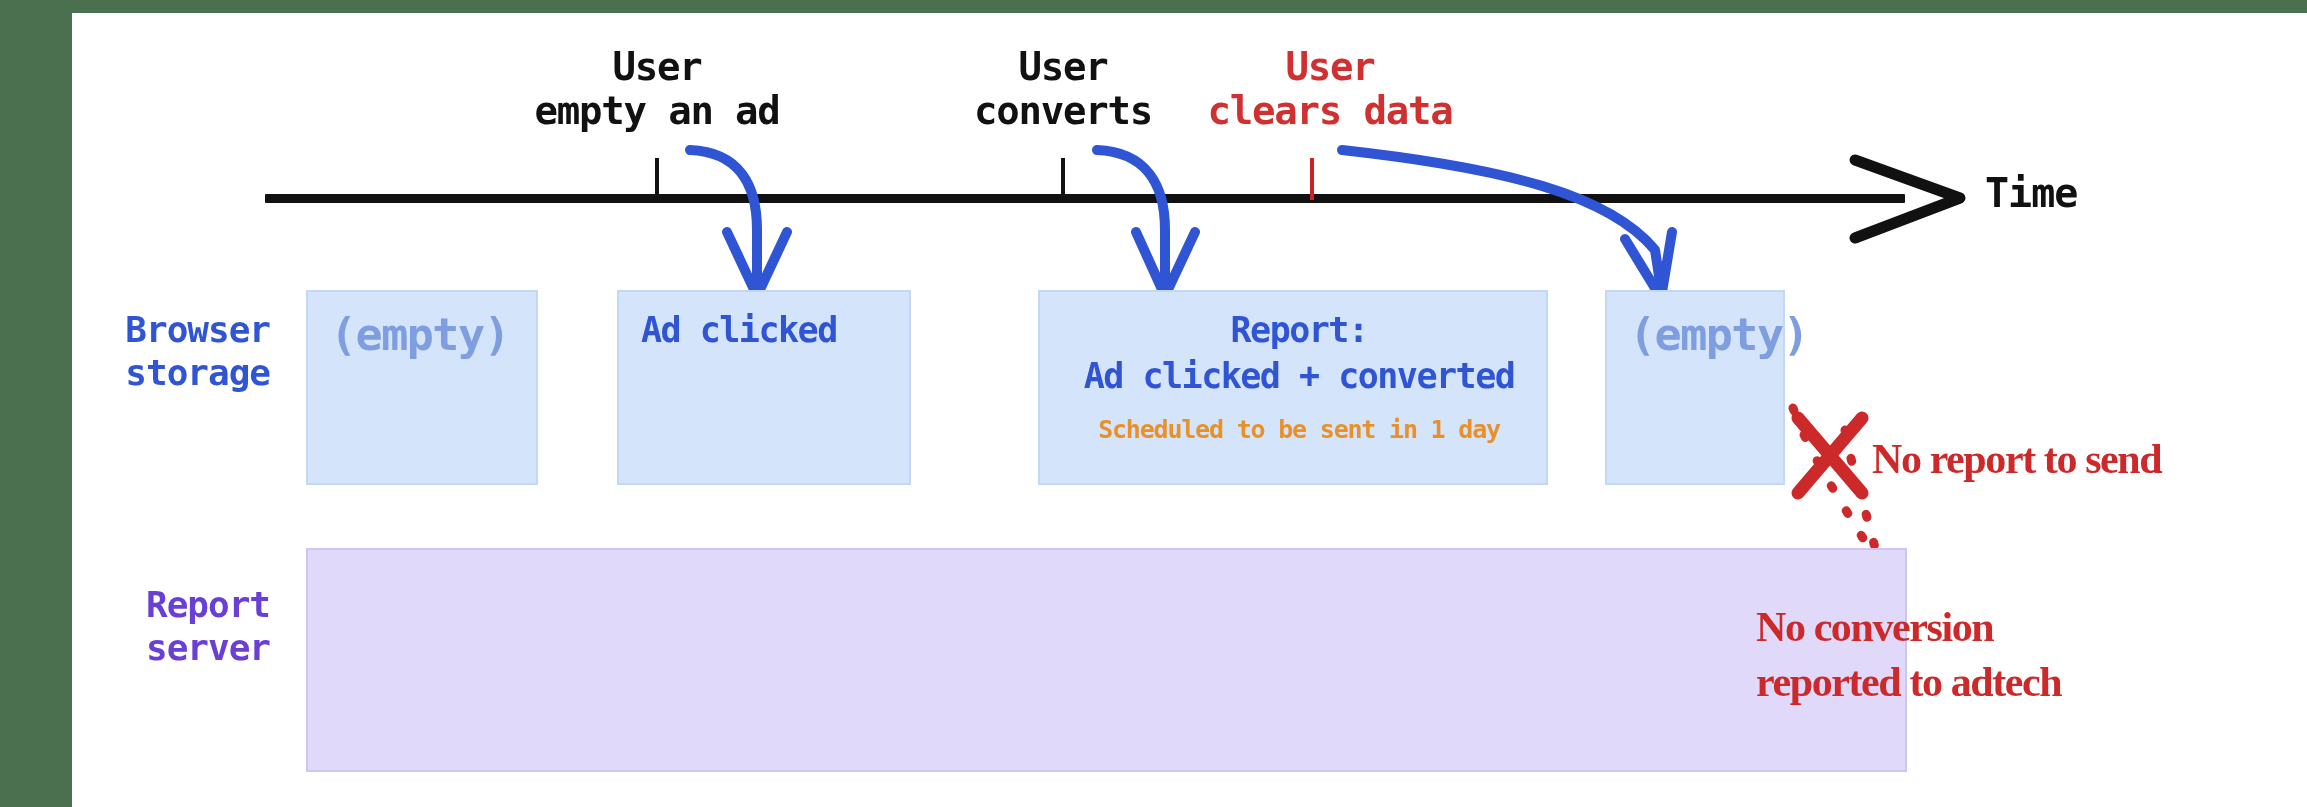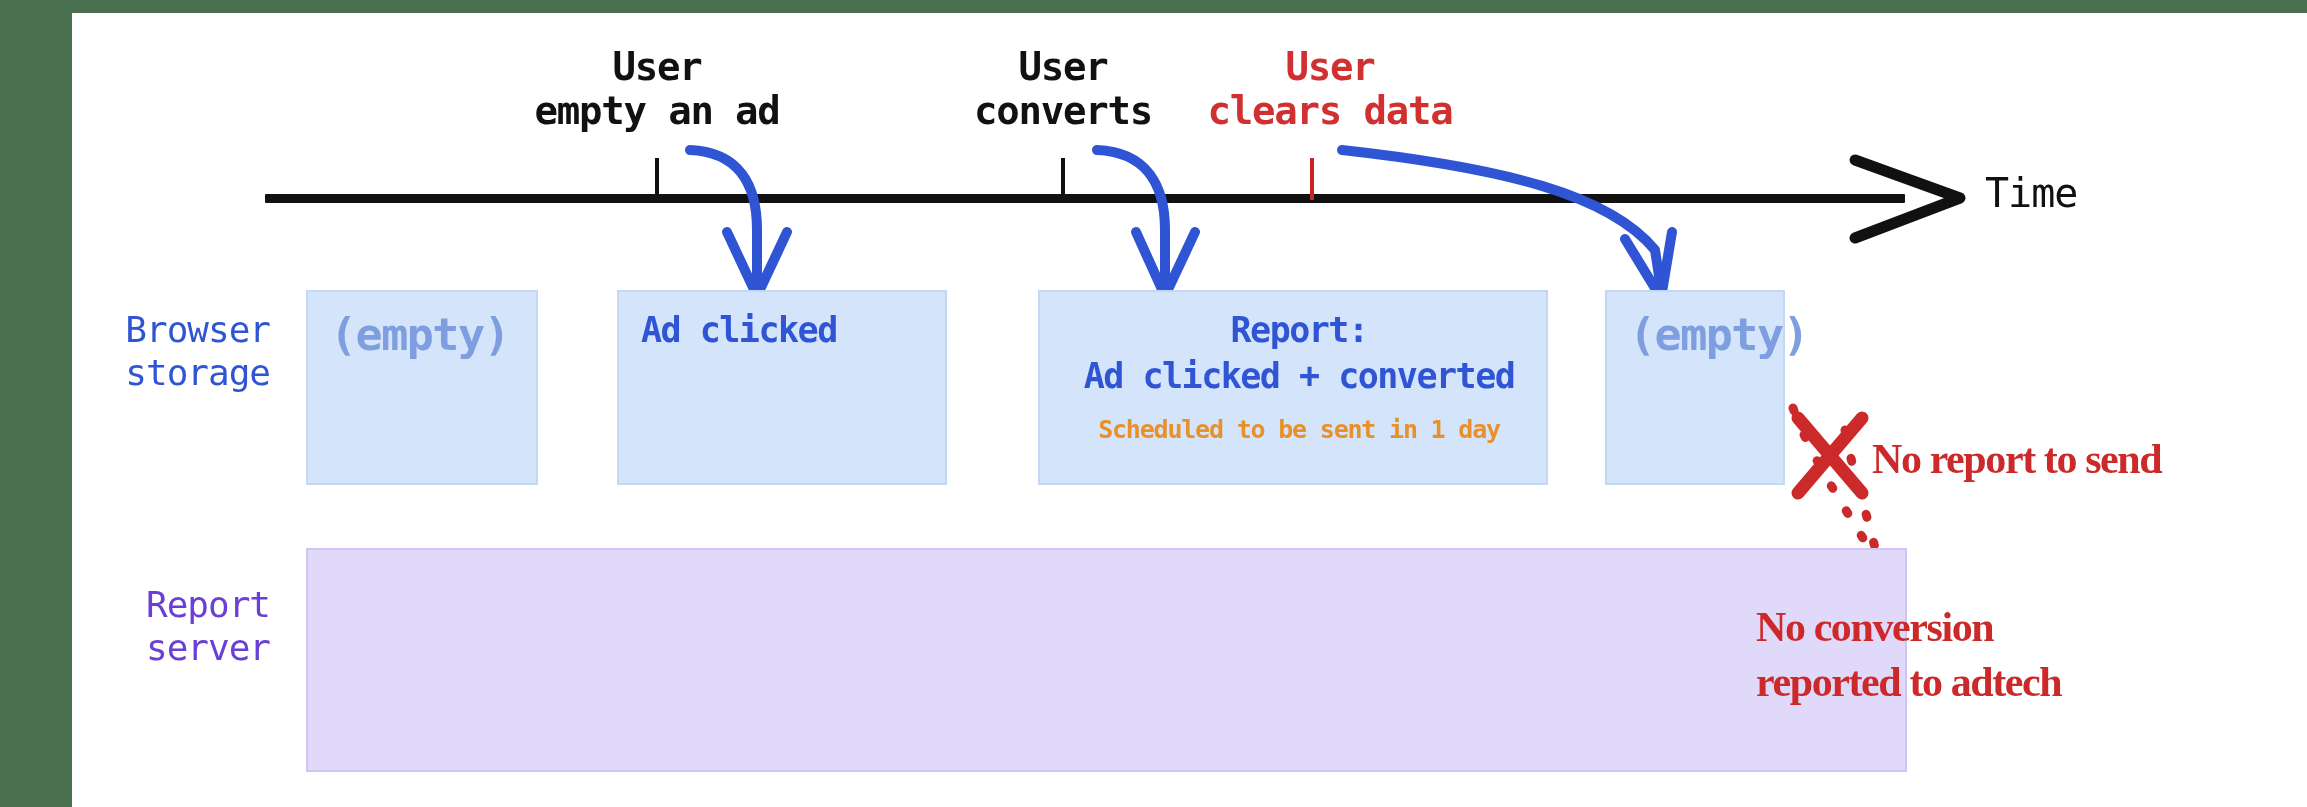--- a/index.html
+++ b/index.html
@@ -13,41 +13,41 @@
   #stage{position:absolute;left:0;top:0;width:2307px;height:807px;background:#ffffff;}
 
   
   .edge-left{position:absolute;left:0;top:0;width:72px;height:807px;background:#4a7050;}
   .edge-top{position:absolute;left:0;top:0;width:2307px;height:13px;background:#4a7050;}
 
   
   .tl-axis{position:absolute;left:265px;top:194px;width:1640px;height:9px;background:#111111;border-radius:1px;}
   .tl-label{
     position:absolute;left:1985px;top:170px;
-    font-size:40px;font-weight:400;color:#111111;letter-spacing:-1px;
+    font-size:40px;font-weight:700;color:#111111;letter-spacing:-1px;
     font-family:"DejaVu Sans Mono","Liberation Mono",monospace;white-space:nowrap;
   }
 
   
   .event-cap{
     position:absolute;text-align:center;line-height:1.12;
     font-size:39px;font-weight:700;letter-spacing:-1.2px;
     font-family:"DejaVu Sans Mono","Liberation Mono",monospace;
     white-space:nowrap;
     margin-top:7px;
   }
   .event-cap .l1{display:block;}
   .event-cap .l2{display:block;}
   .ev-black{color:#111111;}
   .ev-red{color:#d03030;}
 
   
   .row-label{
     position:absolute;text-align:right;line-height:1.2;
-    font-size:36px;font-weight:400;letter-spacing:-1px;
+    font-size:36px;font-weight:700;letter-spacing:-1px;
     font-family:"DejaVu Sans Mono","Liberation Mono",monospace;
     white-space:nowrap;
   }
   .row-label span{display:block;}
   .lbl-browser{color:#2f55d4;}
   .lbl-adtech{color:#6a3fd6;}
 
   
   .store-box{
     position:absolute;
@@ -161,21 +161,21 @@
     <span>Report</span>
     <span>server</span>
   </div>
 
   <div class="store-box" style="left:306px;top:290px;width:232px;height:195px;">
     <div class="box-text">
       <div class="t-empty">(empty)</div>
     </div>
   </div>
 
-  <div class="store-box" style="left:617px;top:290px;width:330px;height:195px;">
+  <div class="store-box" style="left:617px;top:290px;width:294px;height:195px;">
     <div class="box-text">
       <div class="t-main">Ad clicked</div>
     </div>
   </div>
 
   <div class="store-box" style="left:1038px;top:290px;width:510px;height:195px;text-align:center;">
     <div class="box-text">
       <div class="t-main">Report:</div>
       <div class="t-main">Ad clicked + converted</div>
       <div class="t-sub">Scheduled to be sent in 1 day</div>

